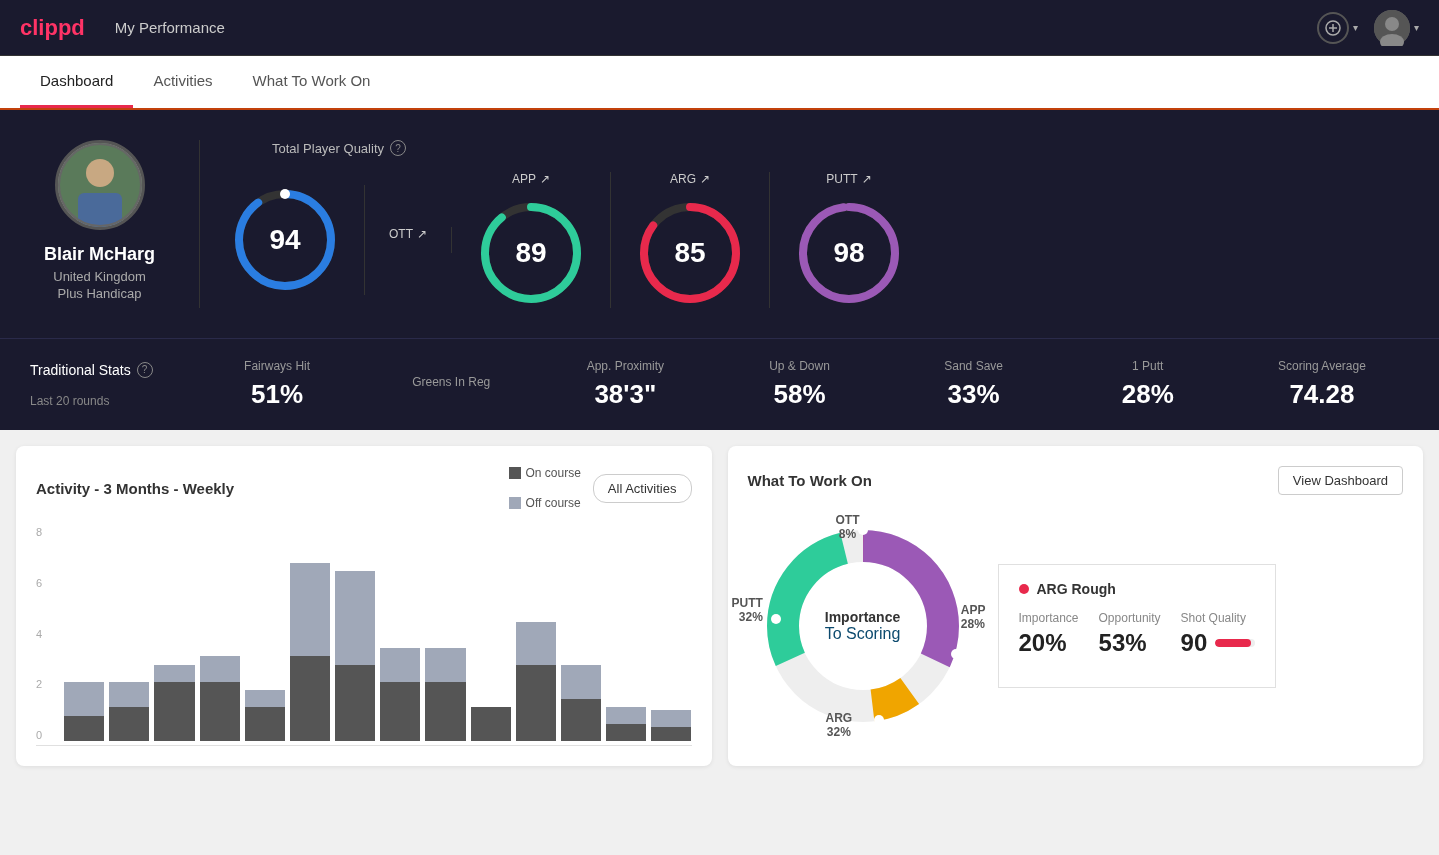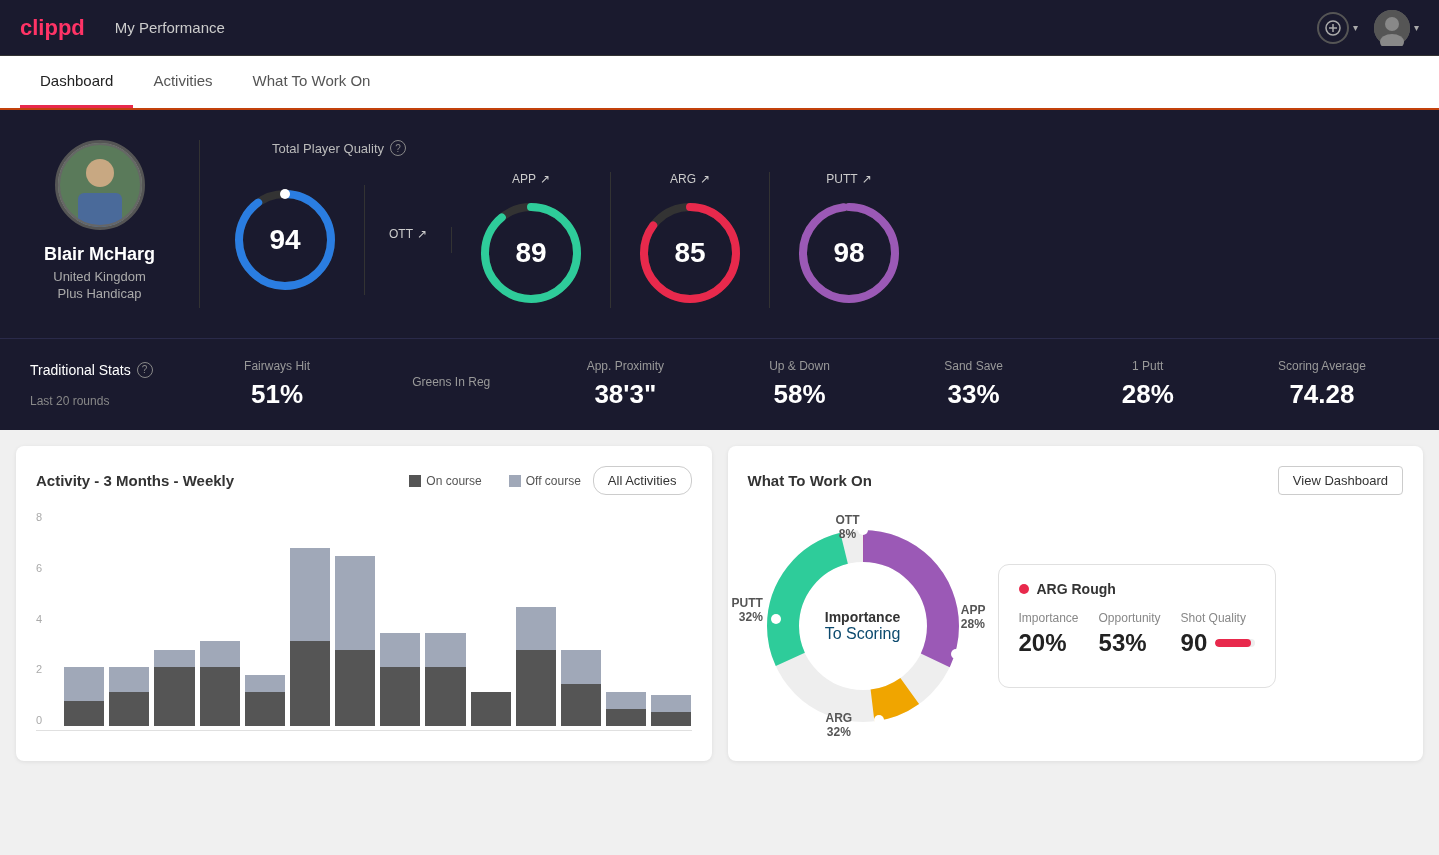--- a/index.html
+++ b/index.html
@@ -159,21 +159,21 @@
     .wtwo-card { flex: 1; }
 
     .card-header {
       display: flex;
       align-items: center;
       justify-content: space-between;
       margin-bottom: 16px;
     }
     .card-title { font-size: 15px; font-weight: 600; color: #333; }
 
-    .chart-legend { display: flex; gap: 27px; align-items: center; }
+    .chart-legend { display: flex; gap: 16px; align-items: center; flex-direction: column; }
     .legend-item { display: flex; align-items: center; gap: 5px; font-size: 12px; color: #555; }
     .legend-dot-dark { width: 12px; height: 12px; background: #555; }
     .legend-dot-light { width: 12px; height: 12px; background: #a0a8b8; }
 
     .all-activities-btn {
       border: 1px solid #ccc;
       background: #fff;
       padding: 6px 14px;
       border-radius: 13px;
       font-size: 13px;
@@ -240,21 +240,21 @@
       position: absolute; top: 50%; left: 50%;
       transform: translate(-50%, -50%);
       text-align: center;
     }
     .donut-center-title { font-size: 14px; color: #333; font-weight: 600; }
     .donut-center-sub { font-size: 16px; color: #0c4a6e; }
 
     
     .info-card {
       border: 1px solid #e0e0e0;
-      border-radius: 11px;
+      border-radius: 0;
       padding: 16px 20px;
       min-width: 260px;
     }
     .info-card-title {
       display: flex; align-items: center; gap: 8px;
       font-size: 14px; font-weight: 700; color: #333;
       margin-bottom: 14px;
     }
     .red-dot { width: 10px; height: 10px; border-radius: 50%; background: #e8294c; }
     .info-metrics { display: flex; gap: 20px; margin-bottom: 14px; }

